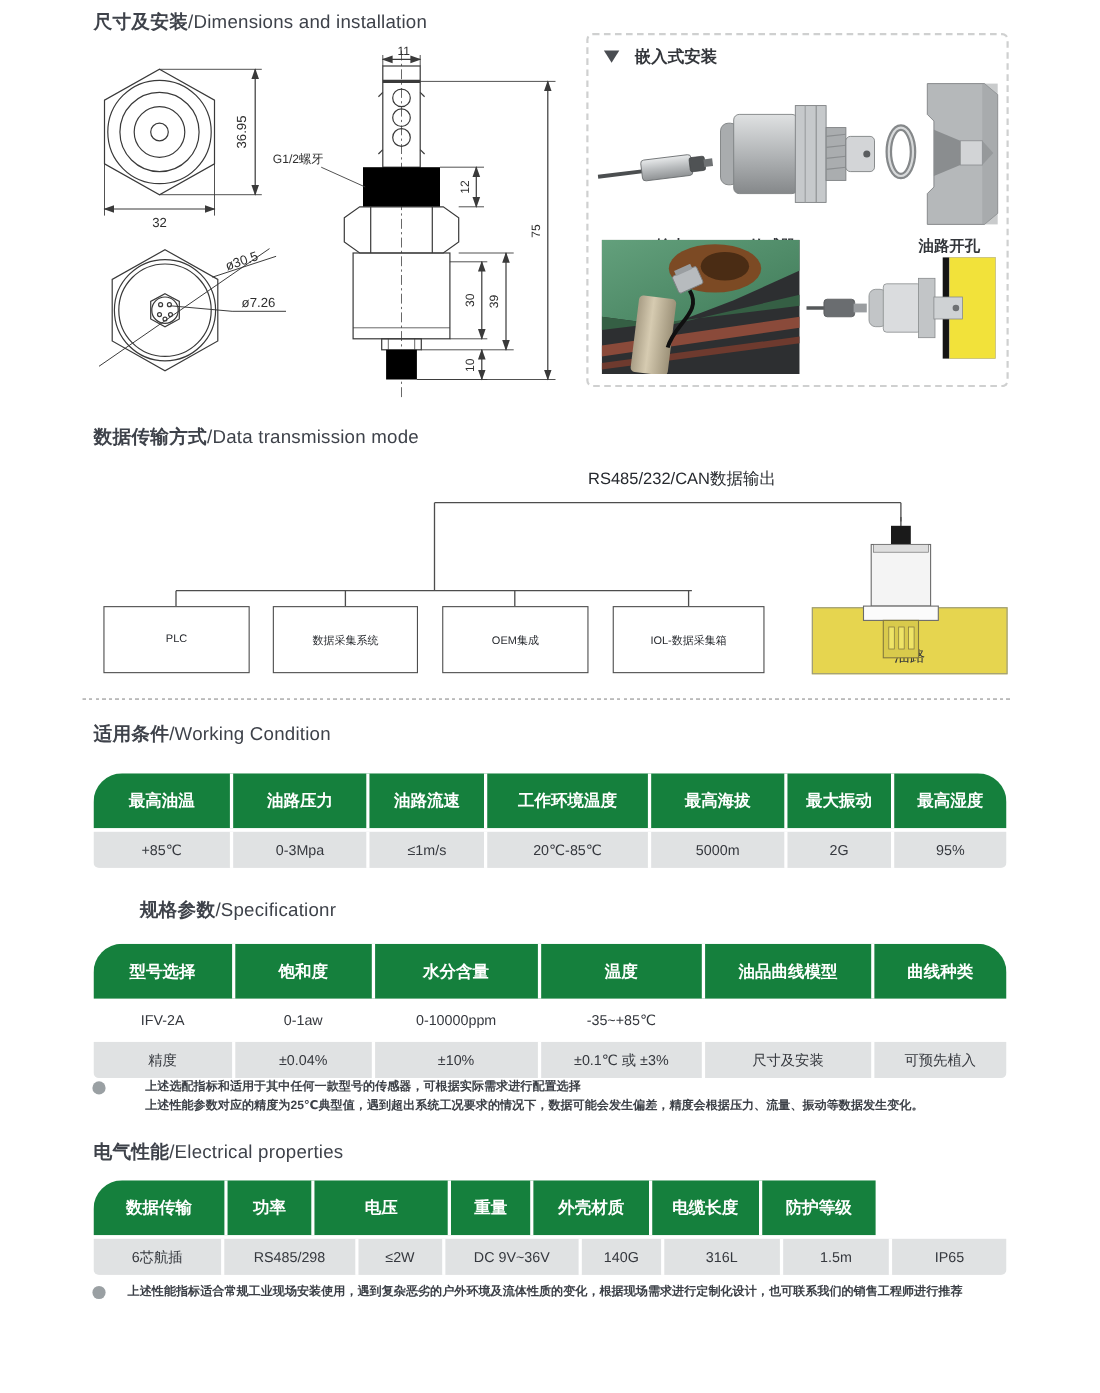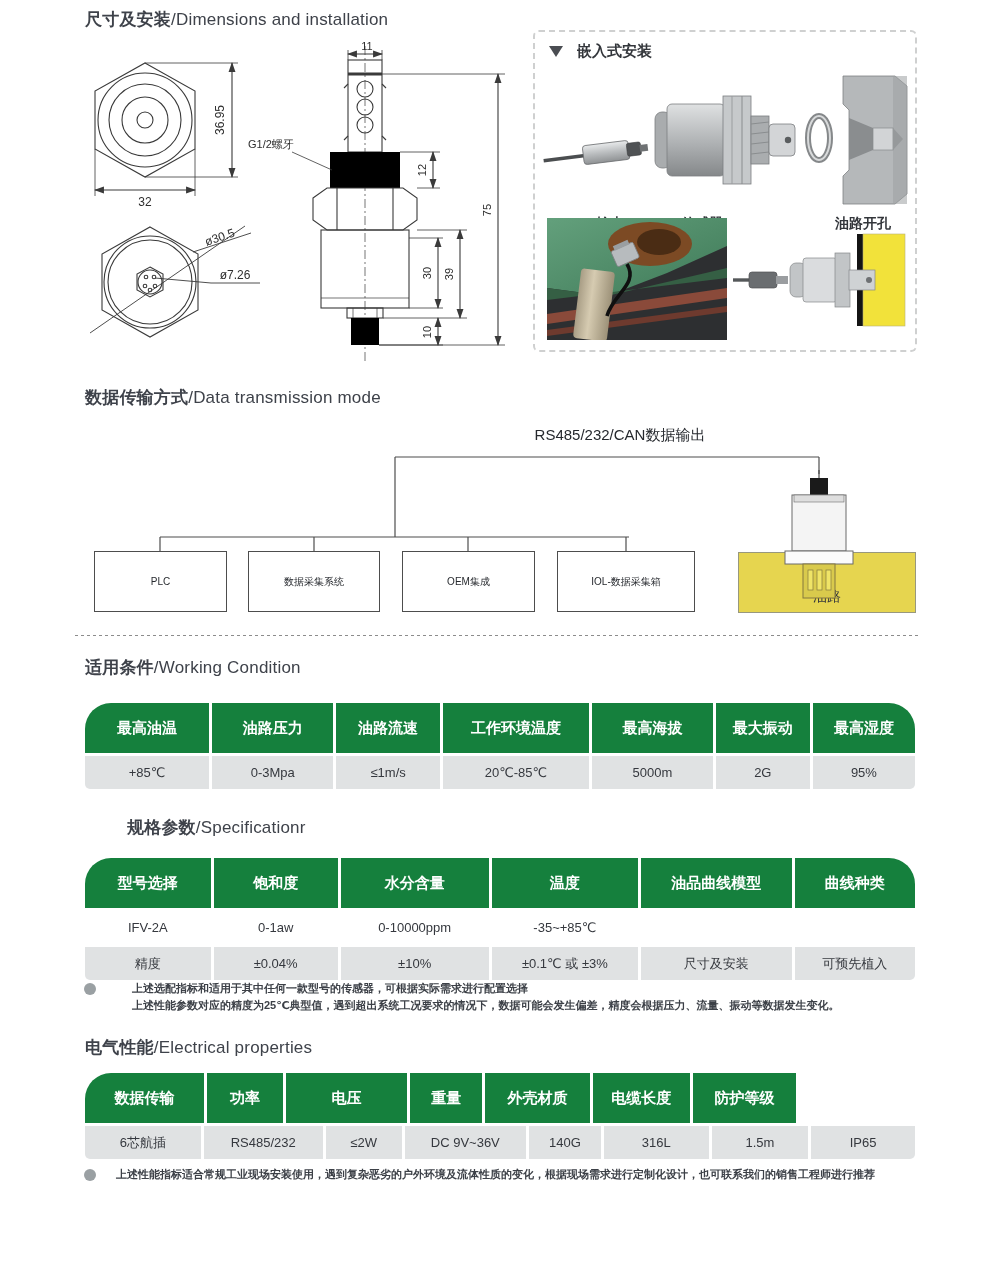--- a/index.html
+++ b/index.html
@@ -385,21 +385,21 @@
       <div class="cell" style="width:14.7%">数据传输</div>
       <div class="cell" style="width:9.5%">功率</div>
       <div class="cell" style="width:15.0%">电压</div>
       <div class="cell" style="width:9.0%">重量</div>
       <div class="cell" style="width:13.0%">外壳材质</div>
       <div class="cell" style="width:12.0%">电缆长度</div>
       <div class="cell" style="width:12.5%">防护等级</div>
     </div>
     <div class="trow vals">
       <div class="cell" style="width:14.3%">6芯航插</div>
-      <div class="cell" style="width:14.7%">RS485/232</div>
+      <div class="cell" style="width:14.7%">RS485/298</div>
       <div class="cell" style="width:9.5%">≤2W</div>
       <div class="cell" style="width:15.0%">DC 9V~36V</div>
       <div class="cell" style="width:9.0%">140G</div>
       <div class="cell" style="width:13.0%">316L</div>
       <div class="cell" style="width:12.0%">1.5m</div>
       <div class="cell" style="width:12.5%">IP65</div>
     </div>
   </div>
 
   <div class="note" style="top:1166px;">

